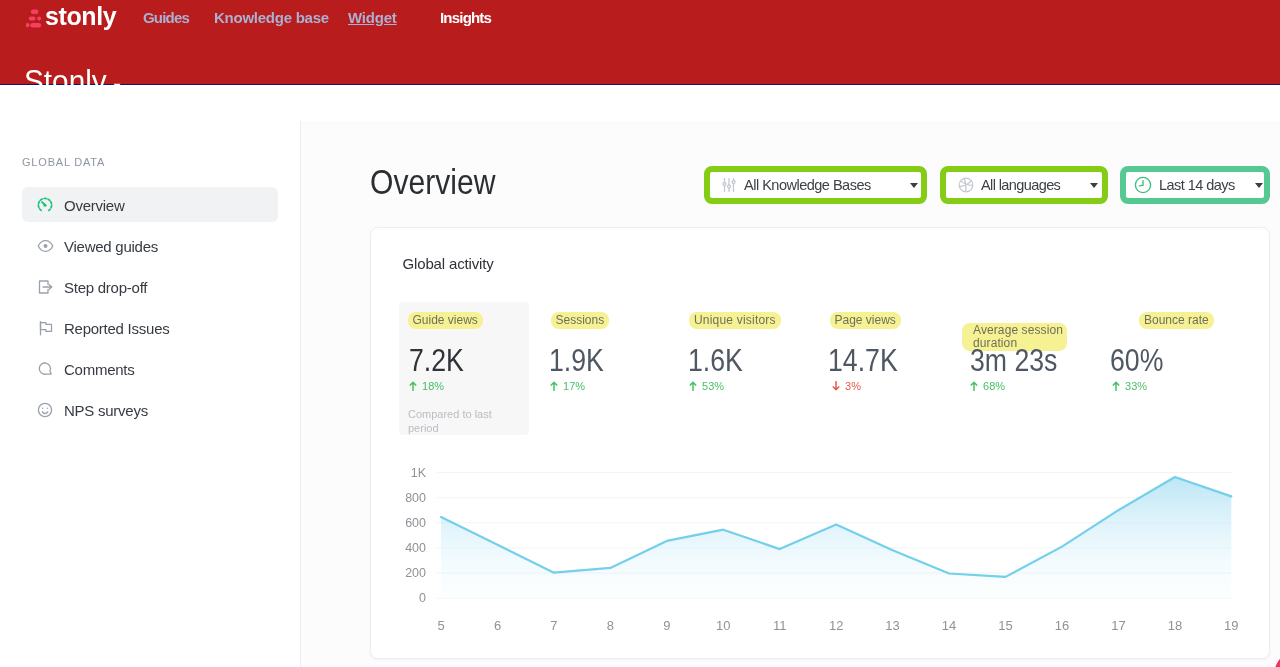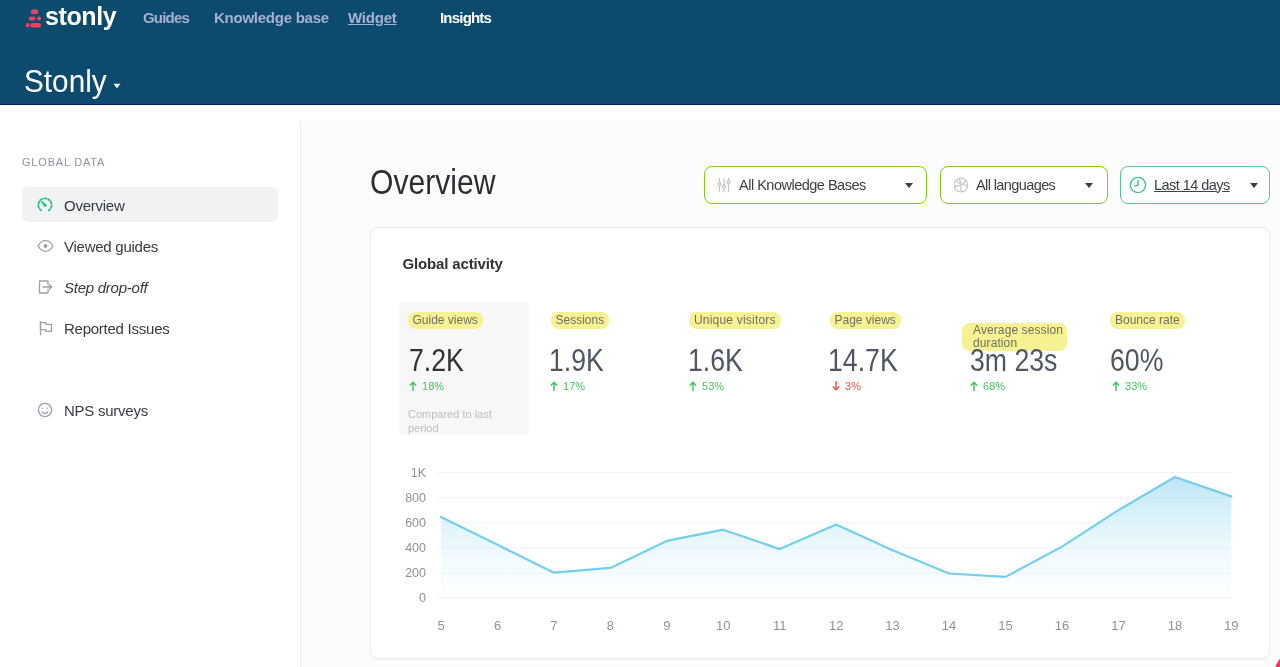--- a/index.html
+++ b/index.html
@@ -1,38 +1,38 @@
 <!DOCTYPE html>
 <html><head>
 <meta charset="utf-8">
 <style>
 * { margin:0; padding:0; box-sizing:border-box; }
 html,body { width:1280px; height:667px; overflow:hidden; font-family:"Liberation Sans", sans-serif; background:#fff; }
 .abs { position:absolute; }
 
-#header { position:absolute; left:0; top:0; width:1280px; height:105px; background:#0c4a6e; border-bottom:1.5px solid #10166b; box-sizing:border-box; }
+#header { position:absolute; left:0; top:0; width:1280px; height:85px; background:#b91c1c; border-bottom:1.5px solid #10166b; box-sizing:border-box; }
 #logotext { position:absolute; left:45px; top:4px; font-size:25px; line-height:25px; font-weight:bold; color:#fff; letter-spacing:-0.4px; }
 .nav { position:absolute; top:10.5px; font-size:15px; line-height:14px; color:#a8b1d1; font-weight:bold; }
 #title { position:absolute; left:24px; top:65px; font-size:32px; line-height:32px; color:#fff; font-weight:400; transform:scaleX(0.93); transform-origin:left top; }
 
 #sidebar { position:absolute; left:0; top:121px; width:301px; height:548px; background:#fff; border-right:1px solid #ebedf0; }
 #gdata { position:absolute; left:22px; top:35px; font-size:11px; letter-spacing:0.8px; color:#8d95a2; font-weight:400; }
 .mitem { position:absolute; left:22px; width:256px; height:35px; border-radius:6px; }
 .mitem .txt { position:absolute; left:42px; top:50%; transform:translateY(-50%); font-size:15px; color:#363b42; white-space:nowrap; letter-spacing:-0.25px; }
 .mitem svg { position:absolute; left:15px; top:50%; transform:translateY(-50%); }
 
 #main { position:absolute; left:301px; top:121px; width:979px; height:548px; background:#fcfcfd; }
 #h1 { position:absolute; left:370px; top:164px; font-size:35px; line-height:35px; color:#2b2e33; font-weight:400; transform:scaleX(0.86); transform-origin:left top; }
-.btn { position:absolute; top:165.5px; height:38px; background:#fff; border:1px solid #84cc16; border-radius:8px; }
+.btn { position:absolute; top:165.5px; height:38px; background:#fff; border:6px solid #84cc16; border-radius:8px; }
 .btn .btxt { position:absolute; top:50%; transform:translateY(-50%); font-size:14.5px; color:#3c4147; white-space:nowrap; }
 .caret { position:absolute; top:50%; margin-top:-2px; width:0; height:0; border-left:4.5px solid transparent; border-right:4.5px solid transparent; border-top:5px solid #3a3f45; }
 .btn svg.bic { position:absolute; top:50%; transform:translateY(-50%); }
 
 #card { position:absolute; left:370px; top:227px; width:900px; height:432px; background:#fff; border:1px solid #edeef2; border-radius:8px; box-shadow:0 1px 3px rgba(40,50,60,0.05); }
-#gact { position:absolute; left:31.5px; top:26.5px; font-size:15px; font-weight:bold; color:#2f3237; letter-spacing:-0.15px; }
+#gact { position:absolute; left:31.5px; top:26.5px; font-size:15px; font-weight:normal; color:#2f3237; letter-spacing:-0.15px; }
 #graybox { position:absolute; left:28px; top:74px; width:130px; height:133px; background:#f7f7f8; border-radius:4px; }
 .pill { position:absolute; top:84px; font-size:12px; line-height:13px; color:#6f705d; background:#f6f193; border-radius:8px; padding:1.5px 5px 2px; white-space:nowrap; }
 .num { position:absolute; top:115.5px; font-size:31px; line-height:33px; color:#4f5763; white-space:nowrap; transform:scaleX(0.86); transform-origin:left top; }
 .delta { position:absolute; top:152px; font-size:11px; color:#48c166; white-space:nowrap; }
 .delta svg { vertical-align:-1px; margin-right:2px; }
 #compared { position:absolute; left:37px; top:180px; width:106px; font-size:11px; line-height:13.8px; color:#babdc3; }
 #chat { position:absolute; left:1274px; top:650px; width:50px; height:50px; border-radius:50%; background:#f5315f; }
 </style>
 </head>
 <body>
@@ -67,33 +67,39 @@
     </svg>
     <div class="txt">Overview</div>
   </div>
   <div class="mitem" style="top:107px;">
     <svg width="17" height="17" viewBox="0 0 17 17" fill="none" stroke="#9aa1ad" stroke-width="1.3">
       <path d="M1.2 8.5 C3 5 5.5 3.2 8.5 3.2 C11.5 3.2 14 5 15.8 8.5 C14 12 11.5 13.8 8.5 13.8 C5.5 13.8 3 12 1.2 8.5 Z"></path>
       <circle cx="8.5" cy="8.5" r="2" fill="#9aa1ad" stroke="none"></circle>
     </svg>
     <div class="txt">Viewed guides</div>
   </div>
-  <div class="mitem" style="top:148px;font-style:italic;">
+  <div class="mitem" style="top:148px;">
     <svg width="16" height="16" viewBox="0 0 16 16" fill="none" stroke="#9aa1ad" stroke-width="1.3" stroke-linecap="round" stroke-linejoin="round">
       <path d="M11 5.5 V2 H2.5 V14 H11 V10.5"></path>
       <path d="M6 8 H14.5 M12 5.5 L14.8 8 L12 10.5"></path>
     </svg>
     <div class="txt">Step drop-off</div>
   </div>
   <div class="mitem" style="top:189px;">
     <svg width="16" height="16" viewBox="0 0 16 16" fill="none" stroke="#9aa1ad" stroke-width="1.3" stroke-linecap="round" stroke-linejoin="round">
       <path d="M3.5 1.6 V14.8"></path>
       <path d="M3.5 2.6 H8.9 V4.4 H14.5 V11.4 H8.9 V9.6 H3.5 Z"></path>
     </svg>
     <div class="txt">Reported Issues</div>
+  </div>
+  <div class="mitem" style="top:230px;">
+    <svg width="16" height="16" viewBox="0 0 16 16" fill="none" stroke="#9aa1ad" stroke-width="1.3" stroke-linecap="round" stroke-linejoin="round">
+      <path d="M8 13.2 A5.6 5.6 0 1 0 3.6 11 L3 14.2 Z" transform="scale(-1 1) translate(-16 0) rotate(12 8 8)"></path>
+    </svg>
+    <div class="txt">Comments</div>
   </div>
   <div class="mitem" style="top:271px;">
     <svg width="16" height="16" viewBox="0 0 16 16" fill="none" stroke="#9aa1ad" stroke-width="1.3" stroke-linecap="round">
       <circle cx="8" cy="8" r="6.6"></circle>
       <circle cx="5.7" cy="6.3" r="0.7" fill="#9aa1ad" stroke="none"></circle>
       <circle cx="10.3" cy="6.3" r="0.7" fill="#9aa1ad" stroke="none"></circle>
       <path d="M5.3 9.8 C6 11 7 11.5 8 11.5 C9 11.5 10 11 10.7 9.8"></path>
     </svg>
     <div class="txt">NPS surveys</div>
   </div>
@@ -118,33 +124,33 @@
     <path d="M2.8 3.6 C5.3 6.3 9.8 8.2 14.6 8.3 M1.4 9.6 C5.8 9.4 10.8 7.2 13.4 3.2 M6.2 1.4 C7.8 5.4 8.4 10.4 7.8 14.6"></path>
   </svg>
   <div class="btxt" style="left:35px; letter-spacing:-0.6px;">All languages</div>
   <div class="caret" style="left:144px;"></div>
 </div>
 <div class="btn" style="left:1120px; width:150px; border-color:#56c993;">
   <svg class="bic" style="left:8px;" width="18" height="18" viewBox="0 0 18 18" stroke="#3fbf82" stroke-width="1.4" fill="none" stroke-linecap="round">
     <circle cx="9" cy="9" r="7.6"></circle>
     <path d="M9 4.7 V9.2 L5.4 9.9"></path>
   </svg>
-  <div class="btxt" style="left:33px; letter-spacing:-0.55px;text-decoration:underline;">Last 14 days</div>
+  <div class="btxt" style="left:33px; letter-spacing:-0.55px;">Last 14 days</div>
   <div class="caret" style="left:129px;"></div>
 </div>
 
 <div id="card">
   <div id="gact">Global activity</div>
   <div id="graybox"></div>
   <div class="pill" style="left:36.5px;text-align:center;">Guide views</div>
   <div class="pill" style="left:179.5px;">Sessions</div>
   <div class="pill" style="left:318px; letter-spacing:0.2px;">Unique visitors</div>
   <div class="pill" style="left:458.5px;">Page views</div>
   <div class="pill" style="left:591px; top:87px; line-height:13.2px; padding:0.5px 4px 1px 11px; letter-spacing:0.1px;margin-top:8px;">Average session<br>duration</div>
-  <div class="pill" style="left:739px;border-radius:8px;">Bounce rate</div>
+  <div class="pill" style="left:768px;border-radius:8px;">Bounce rate</div>
   <div class="num" style="left:38px; color:#2f3338;">7.2K</div>
   <div class="num" style="left:178px;">1.9K</div>
   <div class="num" style="left:316.5px;">1.6K</div>
   <div class="num" style="left:456.5px;">14.7K</div>
   <div class="num" style="left:599px;">3m 23s</div>
   <div class="num" style="left:739px;">60%</div>
   <div class="delta" style="left:38px;"><svg width="8" height="10" viewBox="0 0 8 10" stroke="#48c166" stroke-width="1.5" fill="none" stroke-linecap="round" stroke-linejoin="round">
         <path d="M4 9.4 V1.4 M1.3 4.1 L4 1.3 L6.7 4.1"></path>
       </svg> 18%</div>
   <div class="delta" style="left:179px;"><svg width="8" height="10" viewBox="0 0 8 10" stroke="#48c166" stroke-width="1.5" fill="none" stroke-linecap="round" stroke-linejoin="round">

